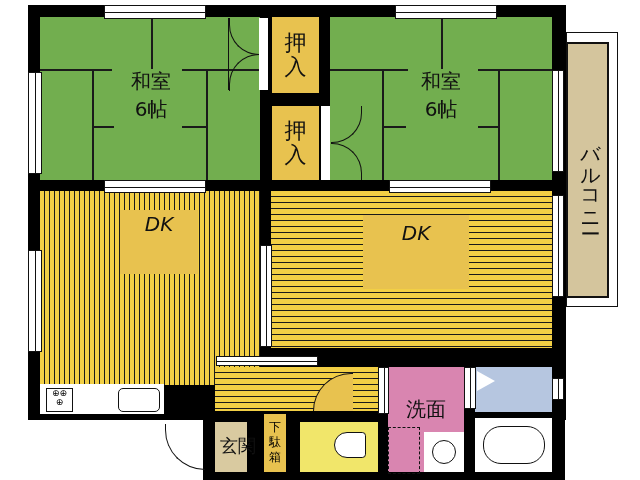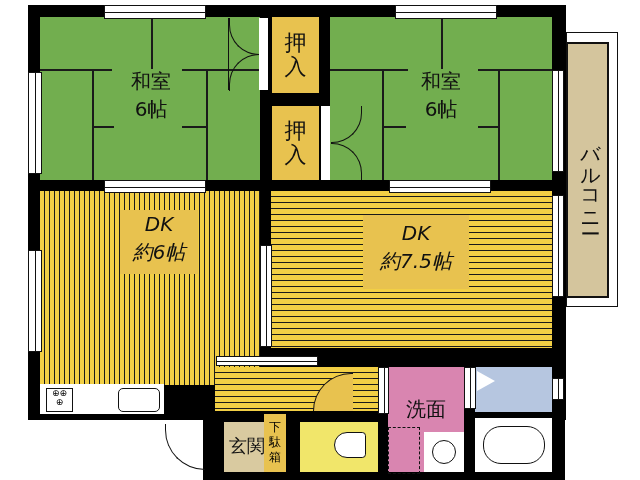--- a/index.html
+++ b/index.html
@@ -75,40 +75,38 @@
 </div>
 <div class="abs" style="left:321px;top:106px;width:9px;height:74px;background:#fff;"></div>
 <div class="abs" style="left:331px;top:106px;width:34px;height:74px;">
   <div style="position:absolute;left:0;top:0;width:30px;height:36px;border-right:1.5px solid #111;border-bottom:1.5px solid #111;border-radius:0 0 30px 0;"></div>
   <div style="position:absolute;left:0;top:37px;width:30px;height:36px;border-right:1.5px solid #111;border-top:1.5px solid #111;border-radius:0 30px 0 0;"></div>
 </div>
 
 <div class="abs floor-v" style="left:40px;top:191px;width:220px;height:194px;">
   <div class="label label-box" style="left:80px;top:19px;width:78px;height:64px;">
     <div>DK</div>
-    <div>約6帖</div>
   </div>
 </div>
 
 <div class="abs" style="left:40px;top:384px;width:124px;height:30px;background:#fff;">
   <div style="position:absolute;left:6px;top:4px;width:25px;height:22px;border:1.5px solid #111;font-size:9px;line-height:9px;text-align:center;">⊕⊕<br>⊕</div>
   <div style="position:absolute;left:78px;top:4px;width:40px;height:22px;border:1.5px solid #111;border-radius:5px;"></div>
 </div>
 
 <div class="abs floor-h" style="left:271px;top:191px;width:281px;height:157px;">
   <div class="label label-box" style="left:92px;top:24px;width:106px;height:70px;padding-top:4px;">
     <div>DK</div>
-    <div>約7.5帖</div>
   </div>
 </div>
 
 <div class="abs floor-h" style="left:215px;top:367px;width:163px;height:44px;"></div>
 <div class="abs" style="left:313px;top:373px;width:40px;height:38px;background:#e8c24f;border-top:1.5px solid #111;border-left:1.5px solid #111;border-radius:40px 0 0 0;"></div>
 
-<div class="abs genkan" style="left:215px;top:422px;width:46px;height:50px;margin-left:9px;">
+<div class="abs genkan" style="left:215px;top:422px;width:32px;height:50px;">
   <div class="label" style="left:0;top:10px;width:46px;font-size:18px;">玄関</div>
 </div>
 <div class="abs shoe" style="left:264px;top:414px;width:22px;height:58px;display:flex;flex-direction:column;align-items:center;font-size:12px;line-height:15px;padding-top:6px;">
   <span>下</span>
   <span>駄</span>
   <span>箱</span>
 </div>
 <div class="abs" style="left:165px;top:424px;width:40px;height:46px;border-bottom:1.5px solid #111;border-left:1.5px solid #111;border-radius:0 0 0 40px;"></div>
 
 <div class="abs toilet" style="left:300px;top:422px;width:78px;height:50px;">

